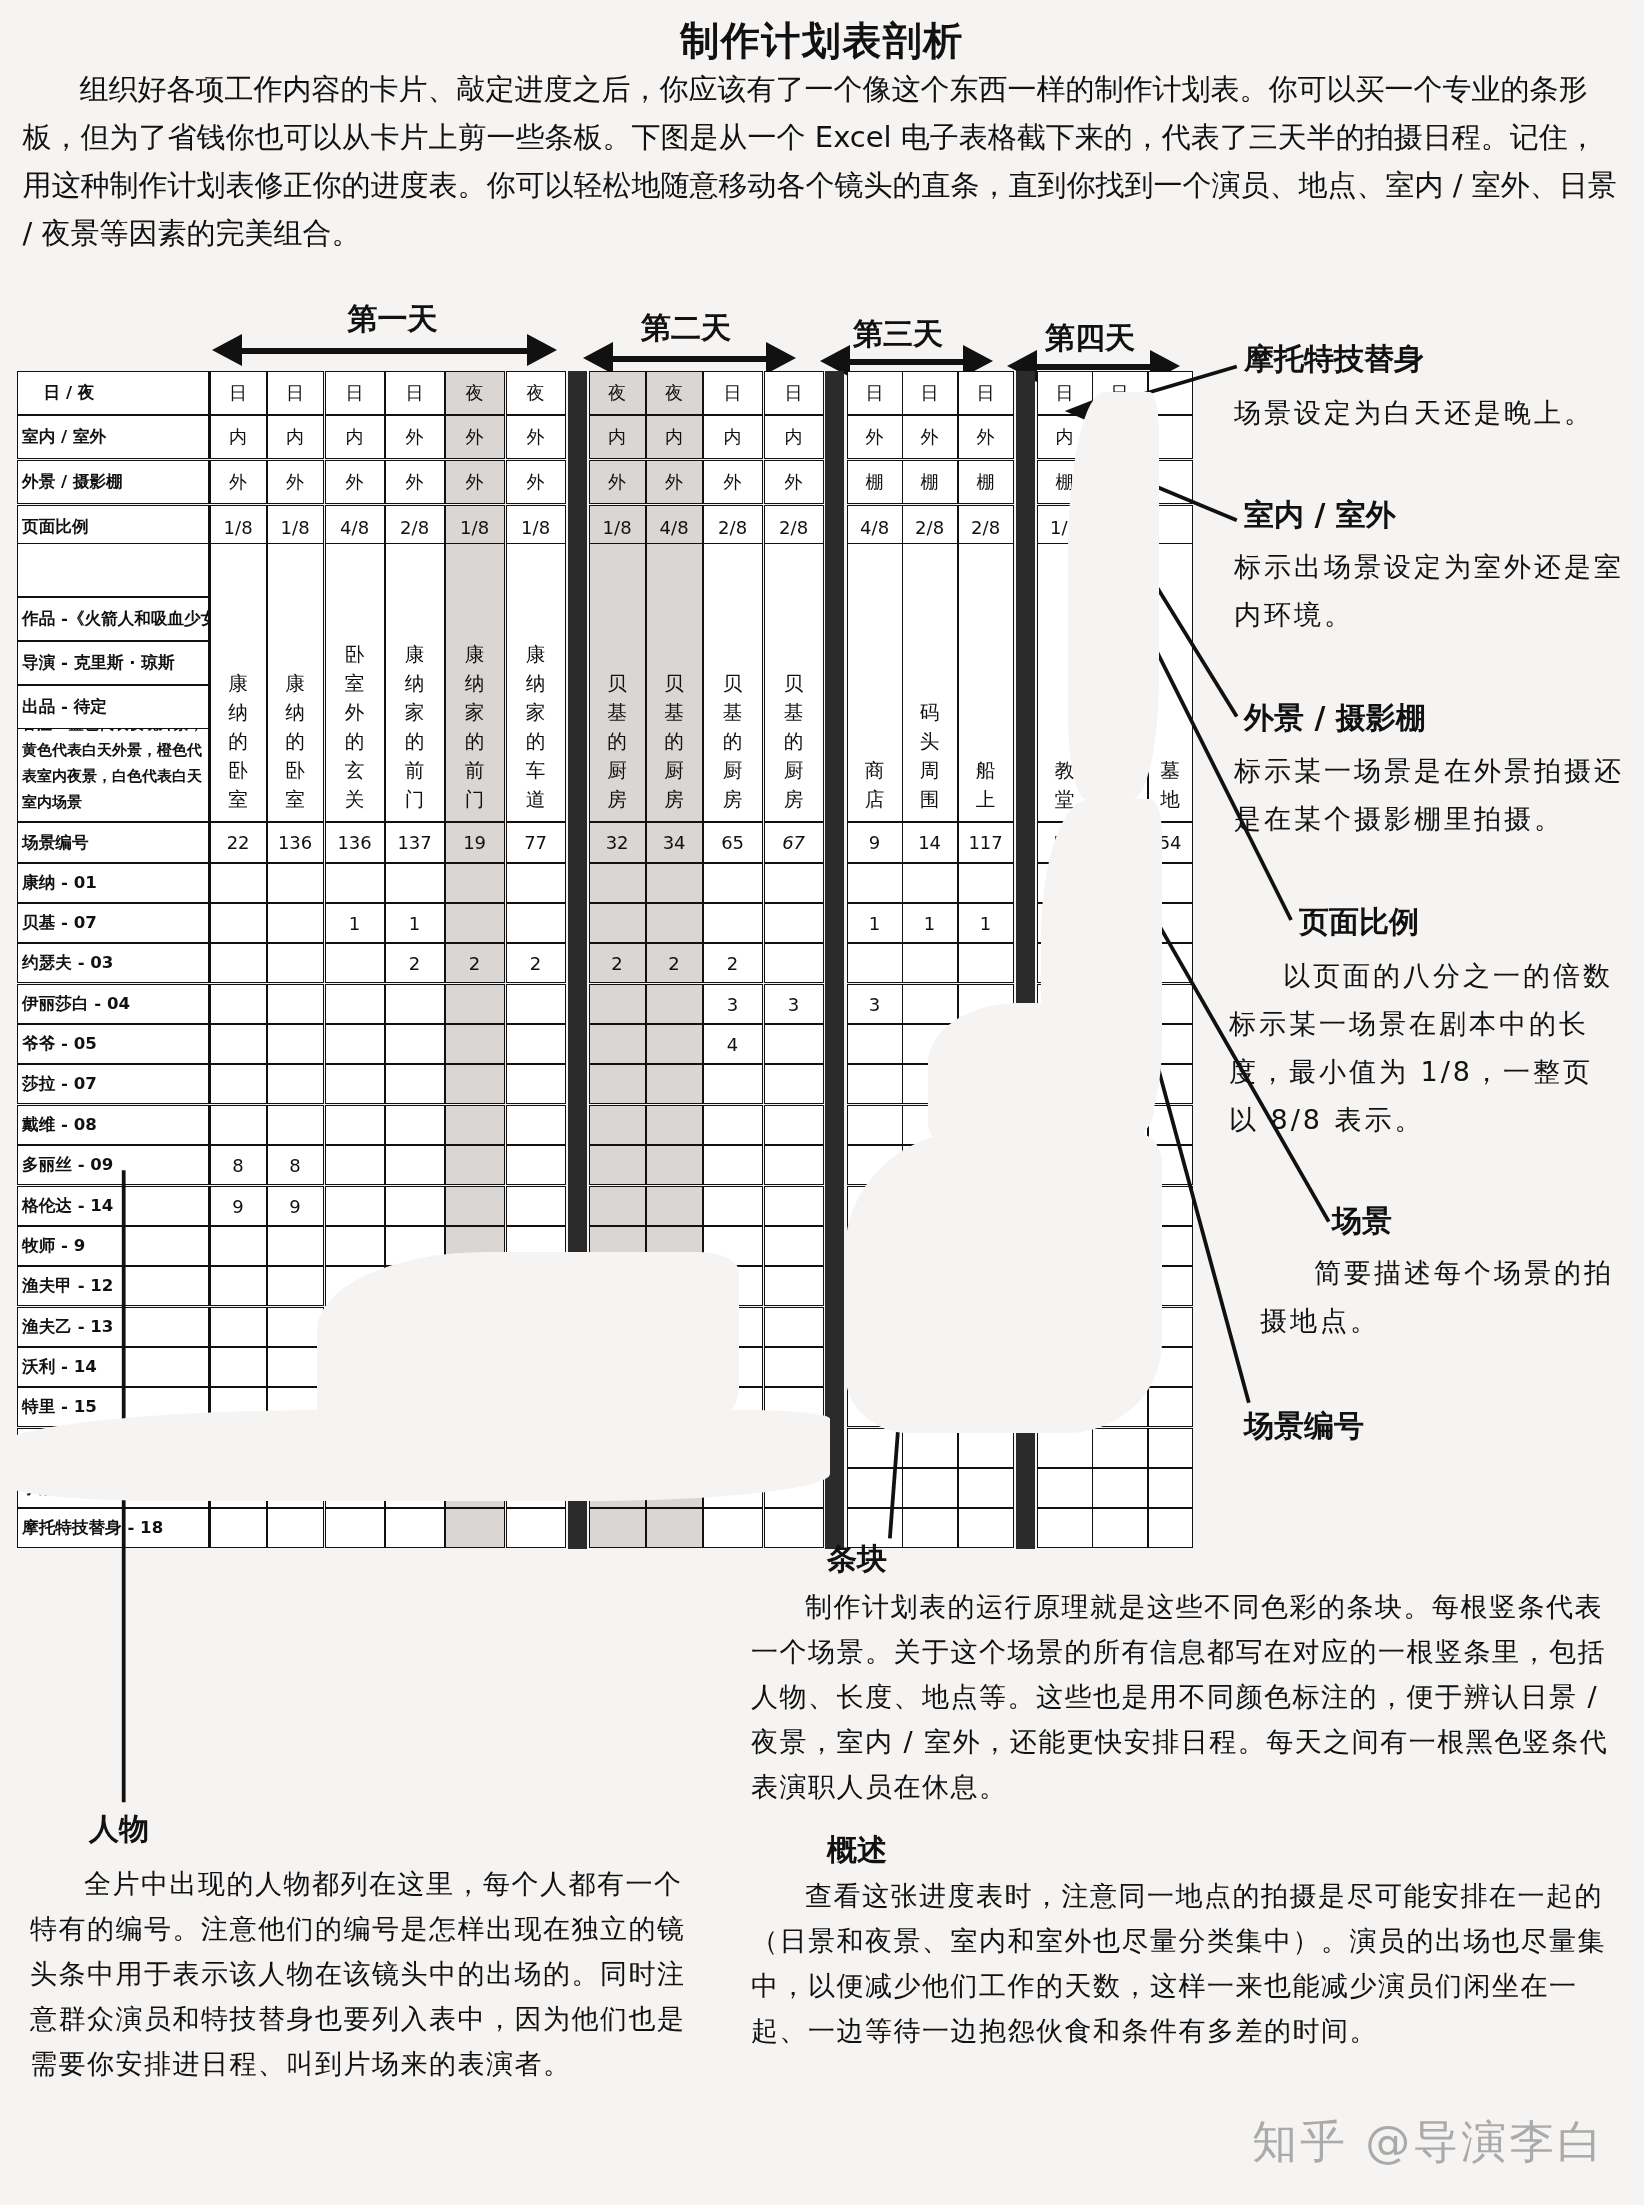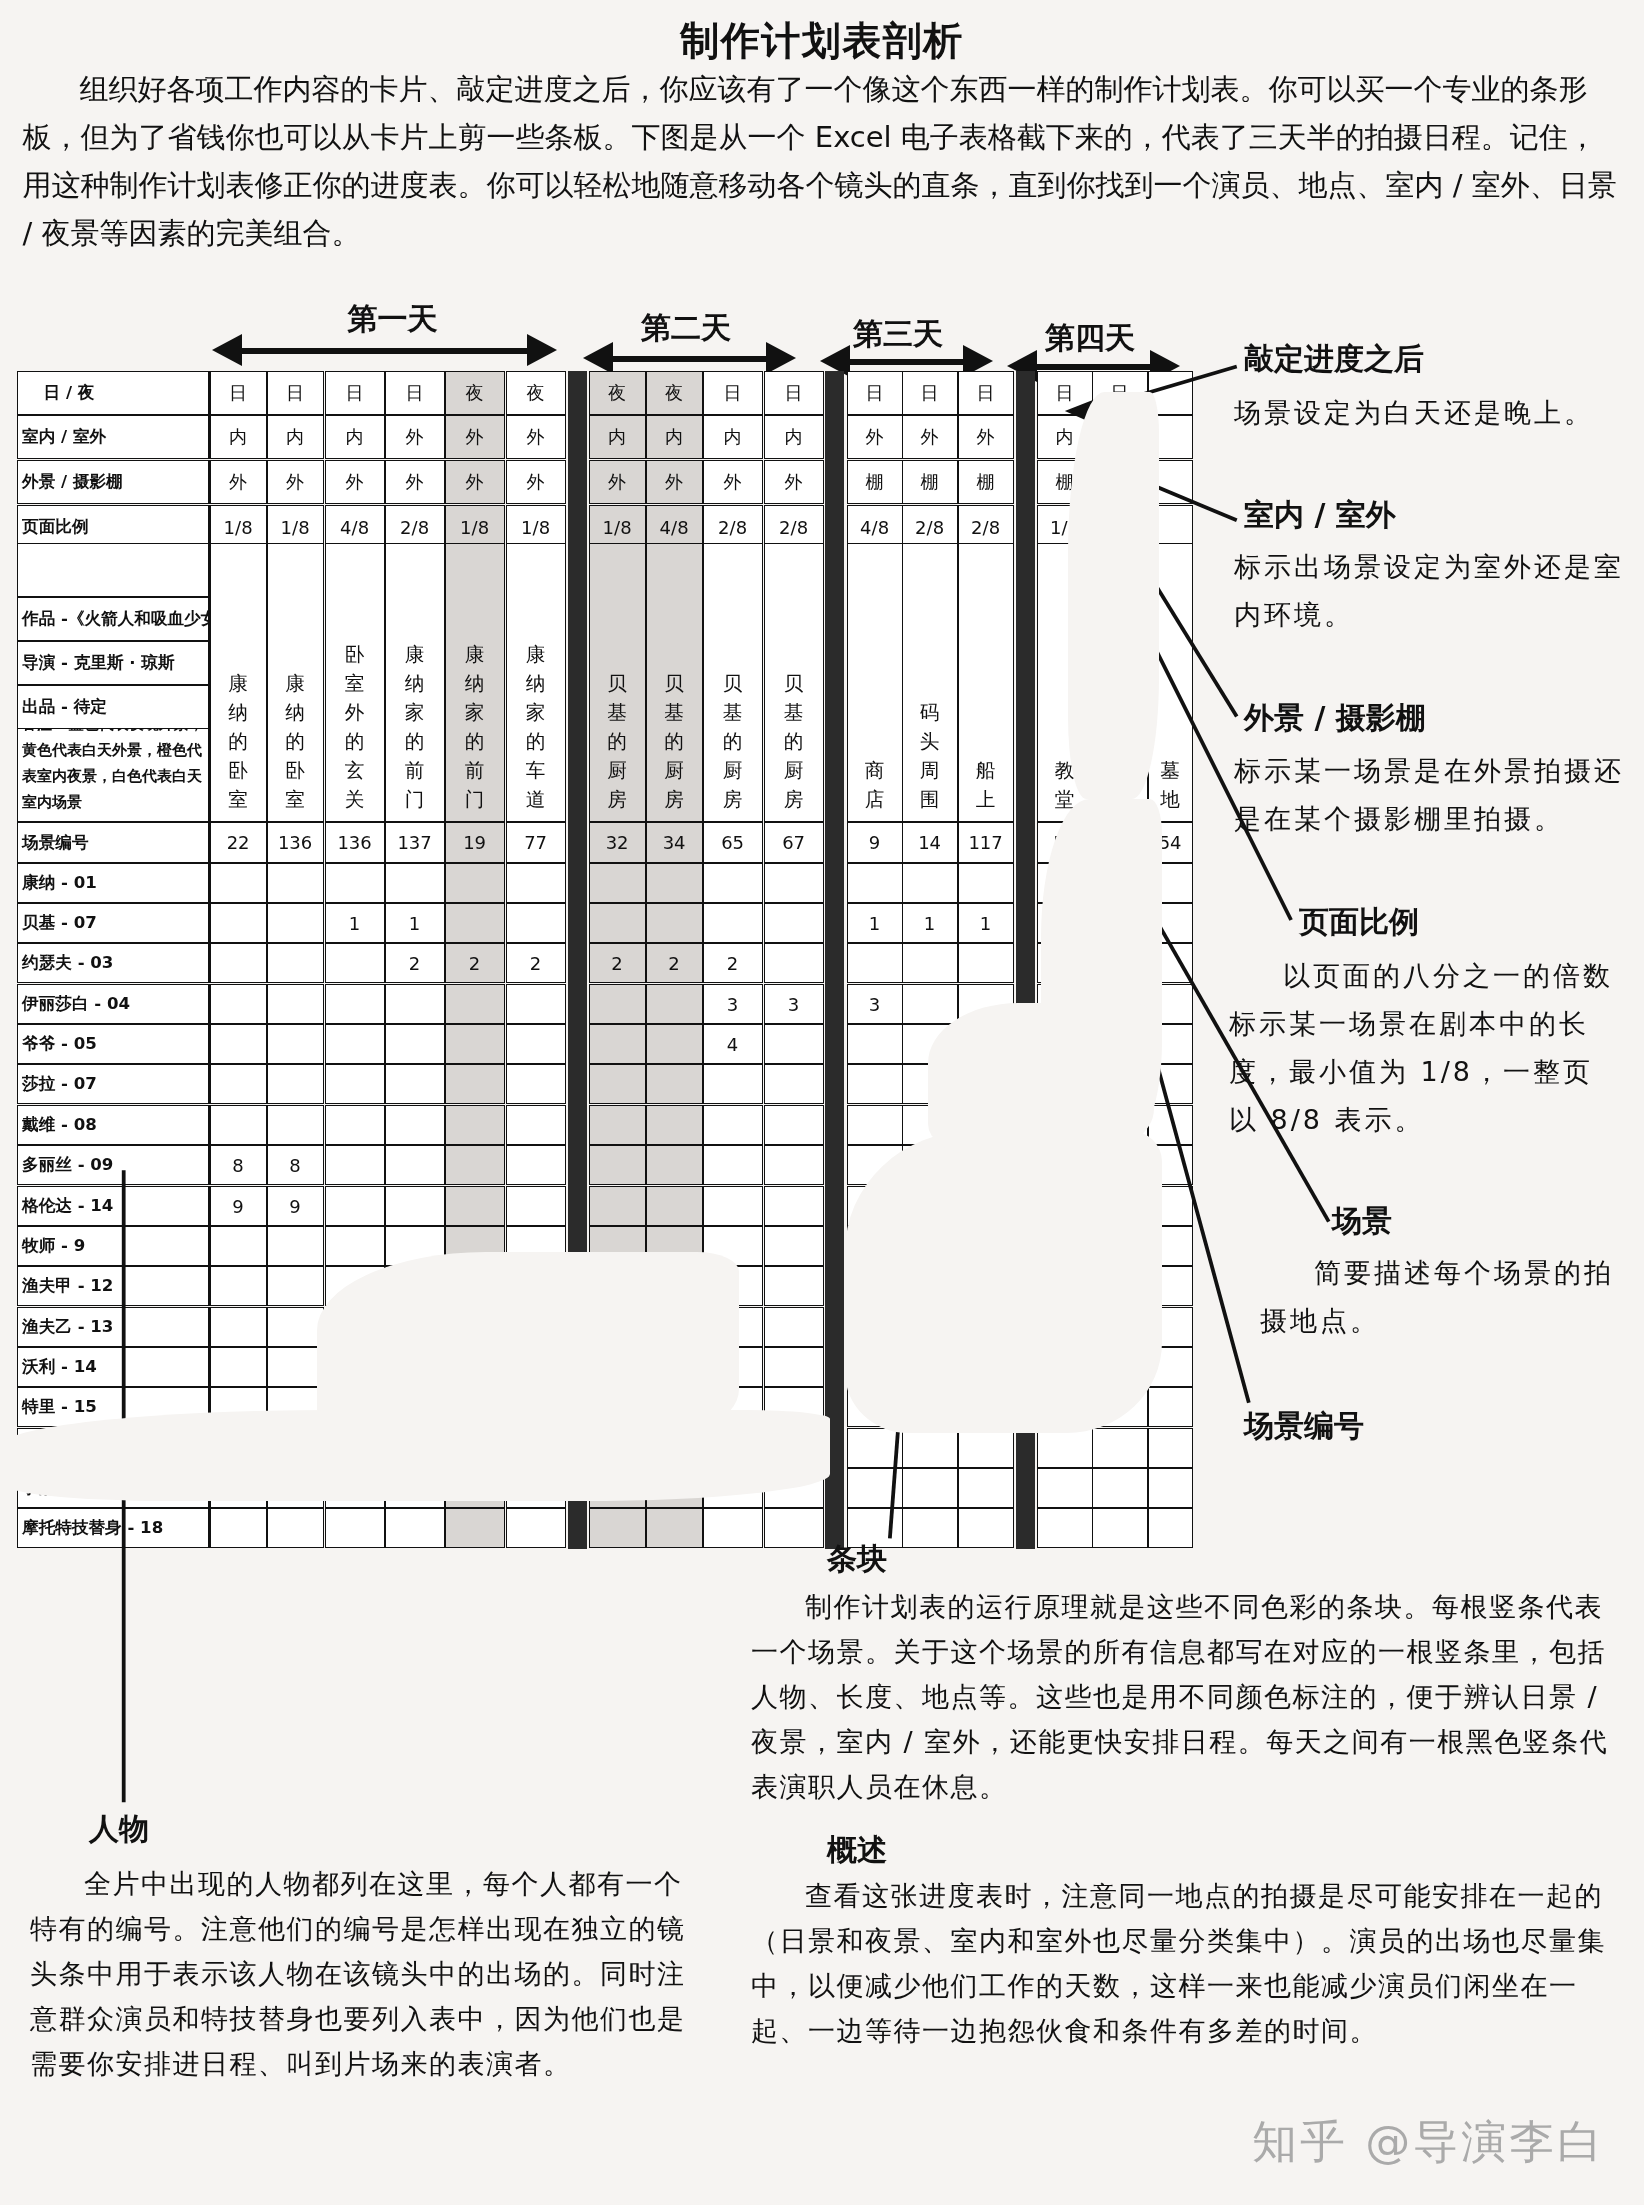--- a/index.html
+++ b/index.html
@@ -351,21 +351,21 @@
     <div class="cell" style="left: 747px; top: 44px; width: 60px; height: 44px;">内</div>
     <div class="cell" style="left: 747px; top: 89px; width: 60px; height: 44px;">外</div>
     <div class="cell" style="left: 747px; top: 134px; width: 60px; height: 44px;">2/8</div>
     <div class="cell loc" style="left: 747px; top: 172px; width: 60px; height: 279px;">
       <span>贝</span>
       <span>基</span>
       <span>的</span>
       <span>厨</span>
       <span>房</span>
     </div>
-    <div class="cell" style="left: 747px; top: 451px; width: 60px; height: 41px;">67</div>
+    <div class="cell" style="left: 747px; top: 451px; width: 60px; height: 41px; font-style: italic;">67</div>
     <div class="cell" style="left: 747px; top: 492px; width: 60px; height: 40px;"></div>
     <div class="cell" style="left: 747px; top: 532px; width: 60px; height: 40px;"></div>
     <div class="cell" style="left: 747px; top: 572px; width: 60px; height: 40px;"></div>
     <div class="cell" style="left: 747px; top: 613px; width: 60px; height: 40px;">3</div>
     <div class="cell" style="left: 747px; top: 653px; width: 60px; height: 40px;"></div>
     <div class="cell" style="left: 747px; top: 693px; width: 60px; height: 40px;"></div>
     <div class="cell" style="left: 747px; top: 734px; width: 60px; height: 40px;"></div>
     <div class="cell" style="left: 747px; top: 774px; width: 60px; height: 40px;"></div>
     <div class="cell" style="left: 747px; top: 815px; width: 60px; height: 40px;"></div>
     <div class="cell" style="left: 747px; top: 855px; width: 60px; height: 40px;"></div>
@@ -530,21 +530,21 @@
     <div class="cell" style="left: 1131px; top: 855px; width: 45px; height: 40px;"></div>
     <div class="cell" style="left: 1131px; top: 895px; width: 45px; height: 40px;"></div>
     <div class="cell" style="left: 1131px; top: 936px; width: 45px; height: 40px;"></div>
     <div class="cell" style="left: 1131px; top: 976px; width: 45px; height: 40px;"></div>
     <div class="cell" style="left: 1131px; top: 1016px; width: 45px; height: 40px;"></div>
     <div class="cell" style="left: 1131px; top: 1057px; width: 45px; height: 40px;"></div>
     <div class="cell" style="left: 1131px; top: 1097px; width: 45px; height: 40px;"></div>
     <div class="cell" style="left: 1131px; top: 1137px; width: 45px; height: 40px;"></div>
   </div>
 
-<div class="callout-title" style="left:1244px;top:339px;">敲定进度之后</div>
+<div class="callout-title" style="left:1244px;top:339px;">摩托特技替身</div>
 <div class="callout-body" style="left:1234px;top:389px;width:392px;">场景设定为白天还是晚上。</div>
 
 <div class="callout-title" style="left:1244px;top:495px;">室内 / 室外</div>
 <div class="callout-body" style="left:1234px;top:543px;width:392px;">标示出场景设定为室外还是室内环境。</div>
 
 <div class="callout-title" style="left:1244px;top:698px;">外景 / 摄影棚</div>
 <div class="callout-body" style="left:1234px;top:747px;width:392px;">标示某一场景是在外景拍摄还是在某个摄影棚里拍摄。</div>
 
 <div class="callout-title" style="left:1299px;top:902px;">页面比例</div>
 <div class="callout-body indent" style="left:1229px;top:952px;width:392px;">以页面的八分之一的倍数标示某一场景在剧本中的长度，最小值为 1/8，一整页以 8/8 表示。</div>

